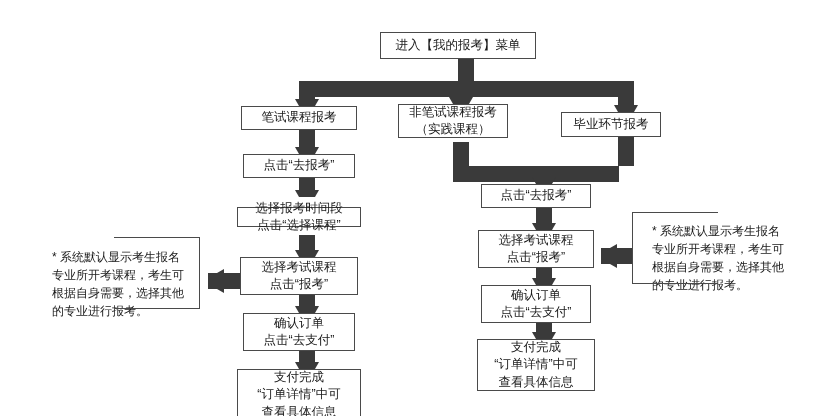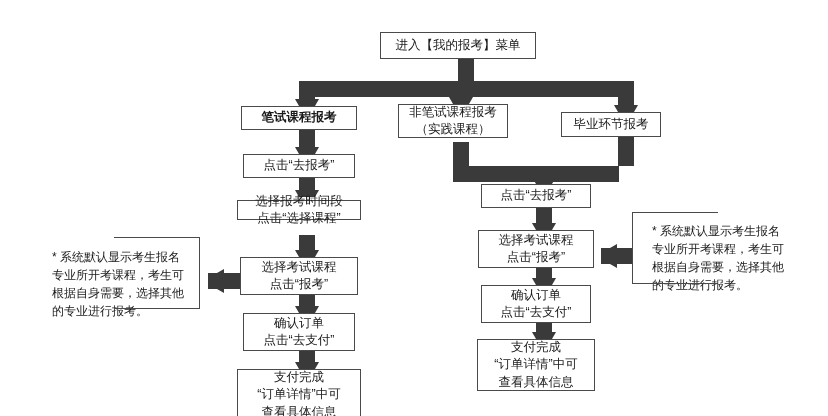--- a/index.html
+++ b/index.html
@@ -76,32 +76,32 @@
 
   <div class="vline" style="left:283px; top:65px; height:19px;"></div>
   <div class="arrow-down" style="left:279px; top:83px;"></div>
 
   <div class="vline" style="left:437px; top:65px; height:17px;"></div>
   <div class="arrow-down" style="left:433px; top:81px;"></div>
 
   <div class="vline" style="left:602px; top:65px; height:25px;"></div>
   <div class="arrow-down" style="left:598px; top:89px;"></div>
 
-  <div class="box" style="left:225px; top:90px; width:116px; height:24px;font-weight:bold;">笔试课程报考</div>
+  <div class="box" style="left:225px; top:90px; width:116px; height:24px;">笔试课程报考</div>
   <div class="box" style="left:382px; top:88px; width:110px; height:34px;">非笔试课程报考
 （实践课程）</div>
   <div class="box" style="left:545px; top:96px; width:100px; height:25px;">毕业环节报考</div>
 
   <div class="vline" style="left:283px; top:114px; height:18px;"></div>
   <div class="arrow-down" style="left:279px; top:131px;"></div>
   <div class="box" style="left:227px; top:138px; width:112px; height:24px;">点击“去报考”</div>
 
   <div class="vline" style="left:283px; top:162px; height:13px;"></div>
   <div class="arrow-down" style="left:279px; top:174px;"></div>
-  <div class="box" style="left:221px; top:184px; width:124px; height:20px;">选择报考时间段
+  <div class="box" style="left:221px; top:191px; width:124px; height:20px;">选择报考时间段
 点击“选择课程”</div>
 
   <div class="vline" style="left:283px; top:219px; height:16px;"></div>
   <div class="arrow-down" style="left:279px; top:234px;"></div>
   <div class="box" style="left:224px; top:241px; width:118px; height:38px;">选择考试课程
 点击“报考”</div>
 
   <div class="vline" style="left:283px; top:279px; height:12px;"></div>
   <div class="arrow-down" style="left:279px; top:290px;"></div>
   <div class="box" style="left:227px; top:297px; width:112px; height:38px;">确认订单

